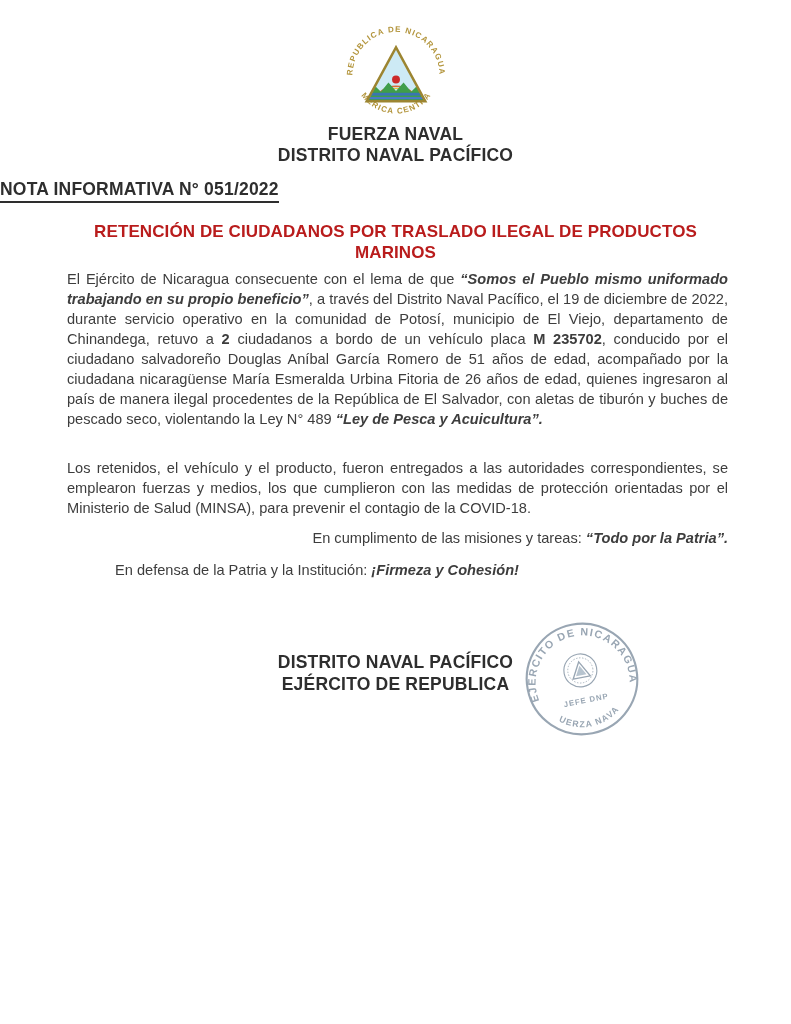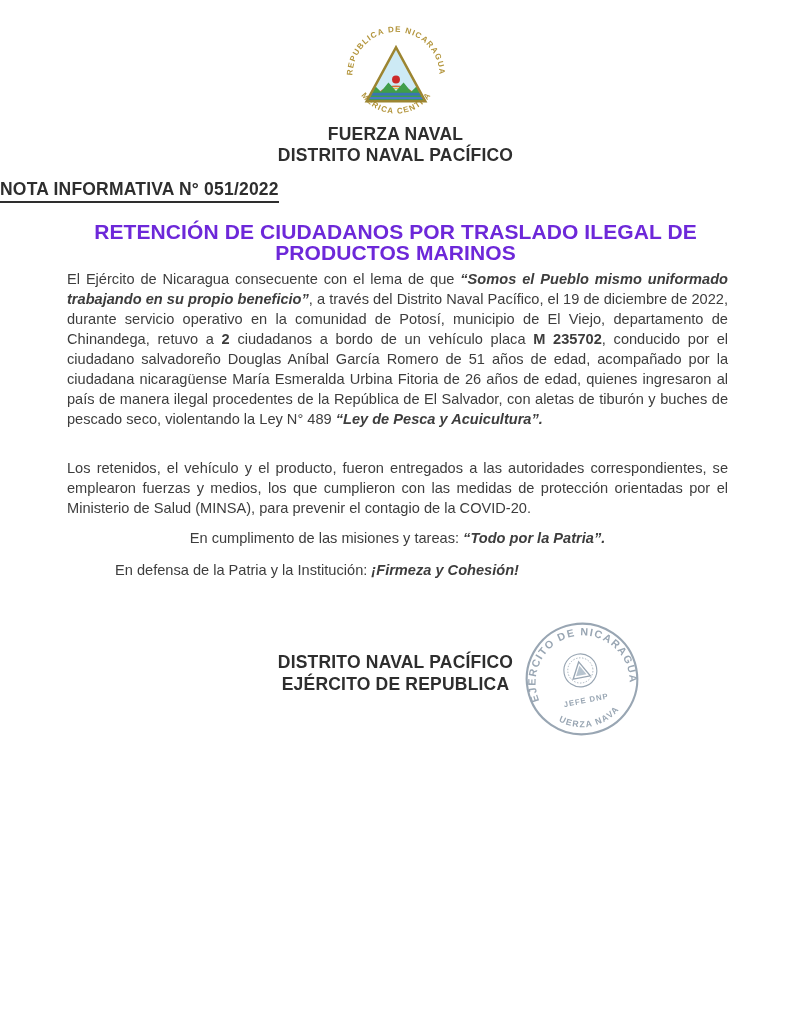--- a/index.html
+++ b/index.html
@@ -57,40 +57,40 @@
     border-bottom: 2.5px solid #2e2e2e;
     padding-bottom: 1px;
     letter-spacing: 0.2px;
   }
   .subject-title {
     position: absolute;
     top: 221px;
     left: 65px;
     width: 661px;
     text-align: center;
-    font-size: 21px;
-    font-weight: bold;
-    color: #6d28d9;
+    font-size: 17px;
+    font-weight: bold;
+    color: #b91c1c;
     line-height: 21px;
     letter-spacing: 0.1px;
   }
 
   
   .para {
     position: absolute;
     left: 67px;
     width: 661px;
     font-size: 14.6px;
     line-height: 20px;
     color: #3d3d3d;
     text-align: justify;
   }
   .p1 { top: 269px; }
   .p2 { top: 458px; }
-  .p3 { top: 528px; text-align: center; }
+  .p3 { top: 528px; text-align: right; }
   .p4 { top: 560px; text-align: left; margin-left: 48px; }
   .p5 { top: 592px; }
   .bi { font-weight: bold; font-style: italic; }
   .b  { font-weight: bold; }
 
   
   .signature {
     position: absolute;
     top: 652px;
     left: 0;
@@ -171,21 +171,21 @@
   </div>
 
   <div class="note-number-wrap">
     <span class="note-number">NOTA INFORMATIVA N° 051/2022</span>
   </div>
 
   <div class="subject-title">RETENCIÓN DE CIUDADANOS POR TRASLADO ILEGAL DE PRODUCTOS MARINOS</div>
 
   <p class="para p1"><span>El Ejército de Nicaragua consecuente con el lema de que </span><span class="bi">“Somos el Pueblo mismo uniformado trabajando en su propio beneficio”</span><span>, a través del Distrito Naval Pacífico, el 19 de diciembre de 2022, durante servicio operativo en la comunidad de Potosí, municipio de El Viejo, departamento de Chinandega, retuvo a </span><span class="b">2</span><span> ciudadanos a bordo de un vehículo placa </span><span class="b">M 235702</span><span>, conducido por el ciudadano salvadoreño Douglas Aníbal García Romero de 51 años de edad, acompañado por la ciudadana nicaragüense María Esmeralda Urbina Fitoria de 26 años de edad, quienes ingresaron al país de manera ilegal procedentes de la República de El Salvador, con aletas de tiburón y buches de pescado seco, violentando la Ley N° 489 </span><span class="bi">“Ley de Pesca y Acuicultura”.</span></p>
 
-  <p class="para p2">Los retenidos, el vehículo y el producto, fueron entregados a las autoridades correspondientes, se emplearon fuerzas y medios, los que cumplieron con las medidas de protección orientadas por el Ministerio de Salud (MINSA), para prevenir el contagio de la COVID-20.</p>
+  <p class="para p2">Los retenidos, el vehículo y el producto, fueron entregados a las autoridades correspondientes, se emplearon fuerzas y medios, los que cumplieron con las medidas de protección orientadas por el Ministerio de Salud (MINSA), para prevenir el contagio de la COVID-18.</p>
 
   <p class="para p3"><span>En cumplimento de las misiones y tareas: </span><span class="bi">“Todo por la Patria”.</span></p>
 
   <p class="para p4"><span>En defensa de la Patria y la Institución: </span><span class="bi">¡Firmeza y Cohesión!</span></p>
 
 
   <div class="signature">
     <div>DISTRITO NAVAL PACÍFICO</div>
     <div>EJÉRCITO DE REPUBLICA</div>
   </div>

